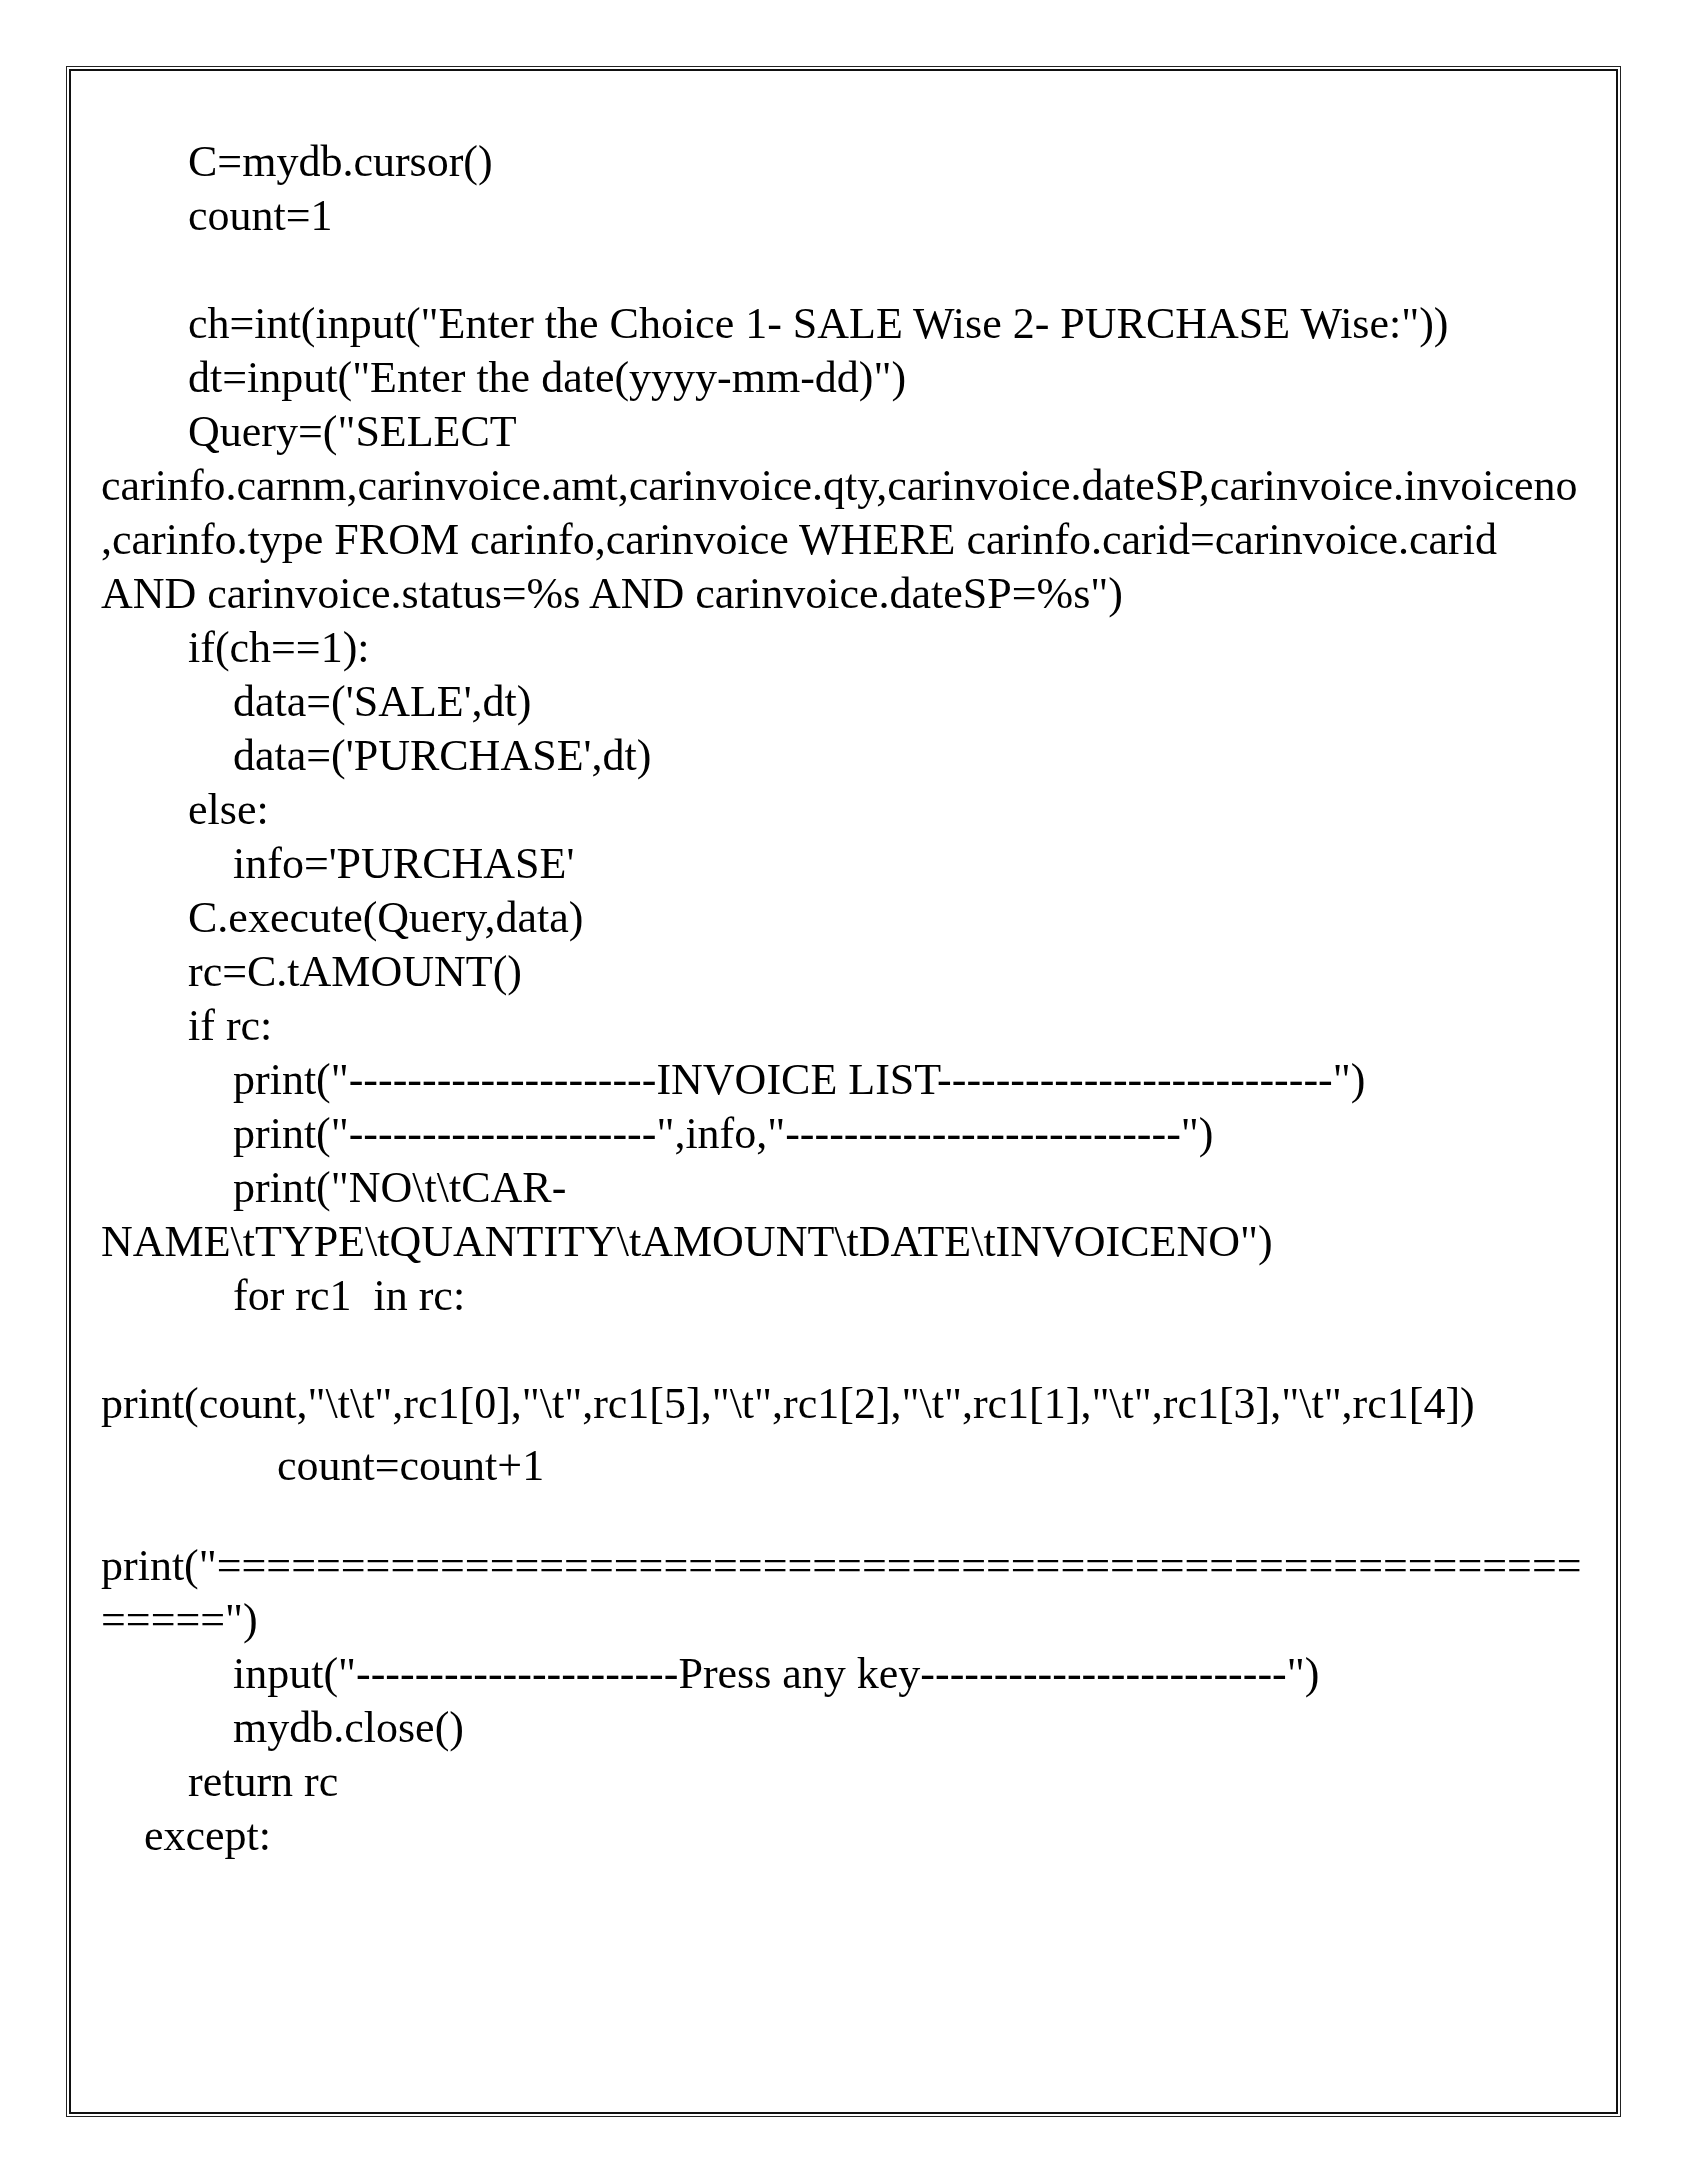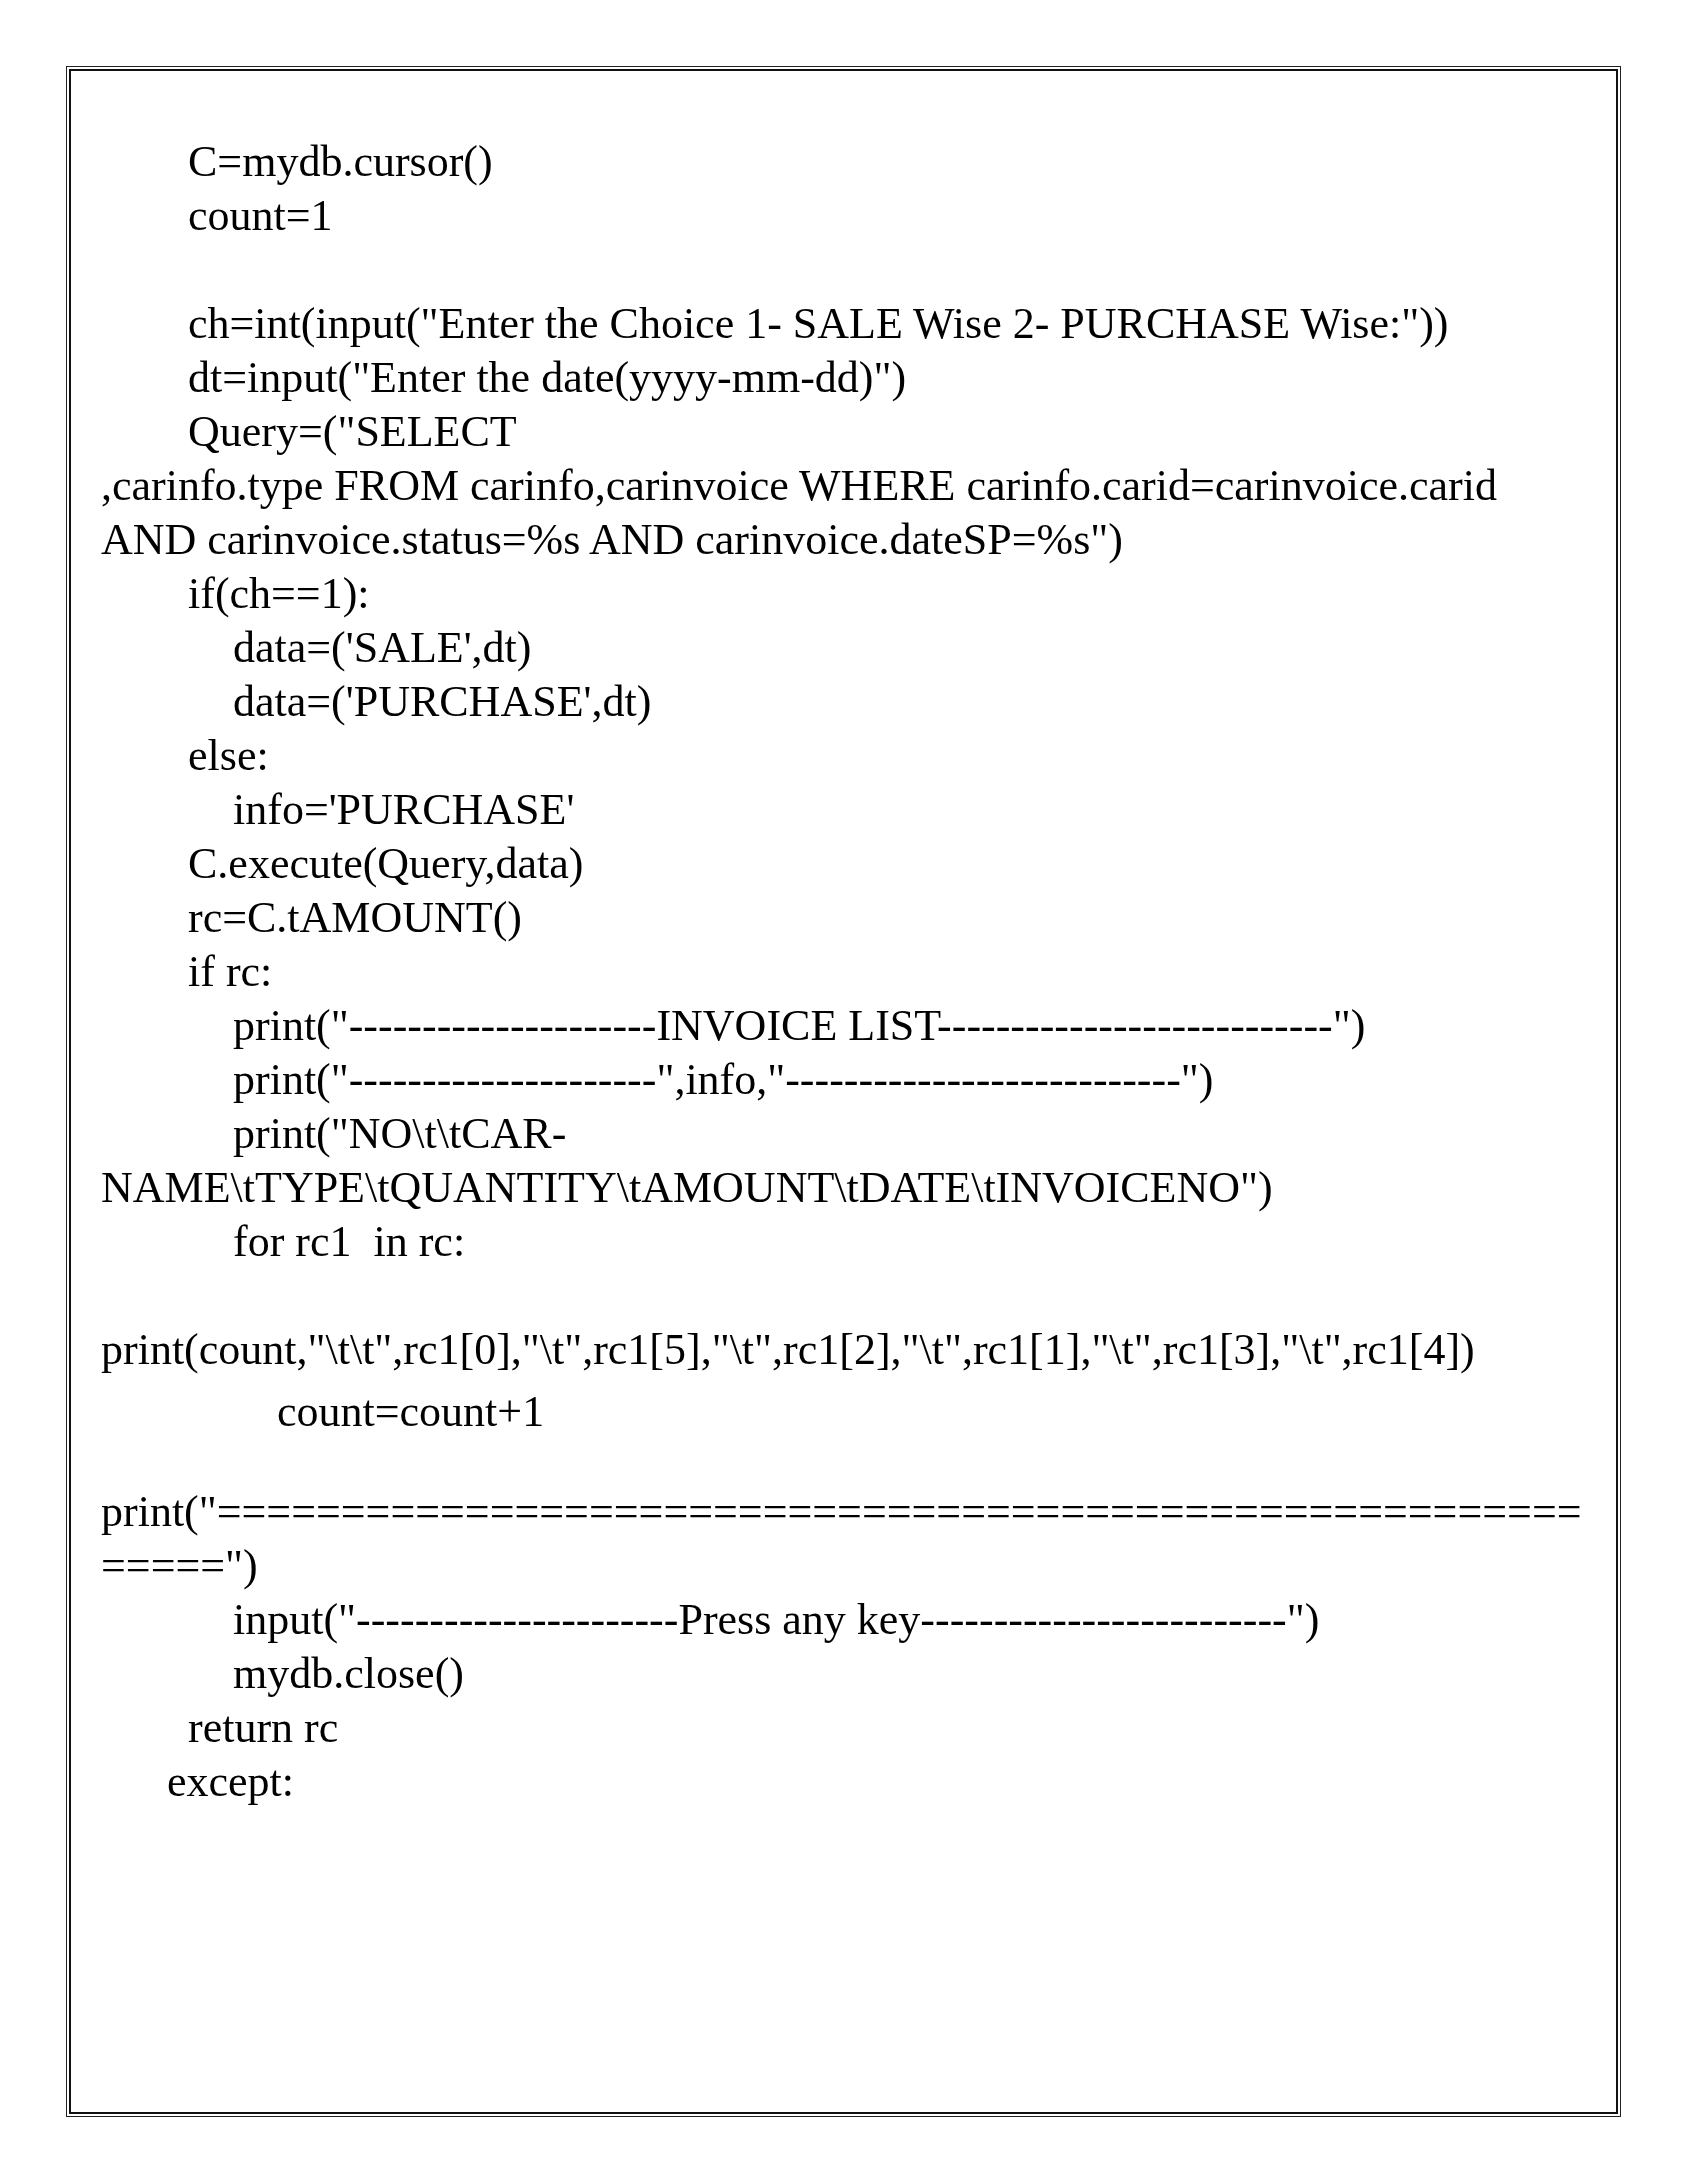--- a/index.html
+++ b/index.html
@@ -44,38 +44,39 @@
   .line {
     position: relative;
     height: 54px;
     white-space: pre;
   }
   .line span.txt {
     position: absolute;
     top: 0;
   }
   .ind-0 { left: 101px; }
-  .ind-e { left: 144px; margin-left: 23px; }
+  .ind-e { left: 144px; }
   .ind-1 { left: 188px; }
   .ind-2 { left: 233px; }
   .ind-3 { left: 277px; margin-top: 8px; }
 </style>
 </head>
 <body>
 
 <div class="frame-outer"></div>
 <div class="frame-inner"></div>
 
 <div class="code">
   <div class="line"><span class="txt ind-1">C=mydb.cursor()</span></div>
   <div class="line"><span class="txt ind-1">count=1</span></div>
   <div class="line"><span class="txt ind-1"></span></div>
   <div class="line"><span class="txt ind-1">ch=int(input("Enter the Choice 1- SALE Wise 2- PURCHASE Wise:"))</span></div>
   <div class="line"><span class="txt ind-1">dt=input("Enter the date(yyyy-mm-dd)")</span></div>
   <div class="line"><span class="txt ind-1">Query=("SELECT</span></div>
+  <div class="line"><span class="txt ind-0">carinfo.carnm,carinvoice.amt,carinvoice.qty,carinvoice.dateSP,carinvoice.invoiceno</span></div>
   <div class="line"><span class="txt ind-0">,carinfo.type FROM carinfo,carinvoice WHERE carinfo.carid=carinvoice.carid</span></div>
   <div class="line"><span class="txt ind-0">AND carinvoice.status=%s AND carinvoice.dateSP=%s")</span></div>
   <div class="line"><span class="txt ind-1">if(ch==1):</span></div>
   <div class="line"><span class="txt ind-2">data=('SALE',dt)</span></div>
   <div class="line"><span class="txt ind-2">data=('PURCHASE',dt)</span></div>
   <div class="line"><span class="txt ind-1">else:</span></div>
   <div class="line"><span class="txt ind-2">info='PURCHASE'</span></div>
   <div class="line"><span class="txt ind-1">C.execute(Query,data)</span></div>
   <div class="line"><span class="txt ind-1">rc=C.tAMOUNT()</span></div>
   <div class="line"><span class="txt ind-1">if rc:</span></div>

